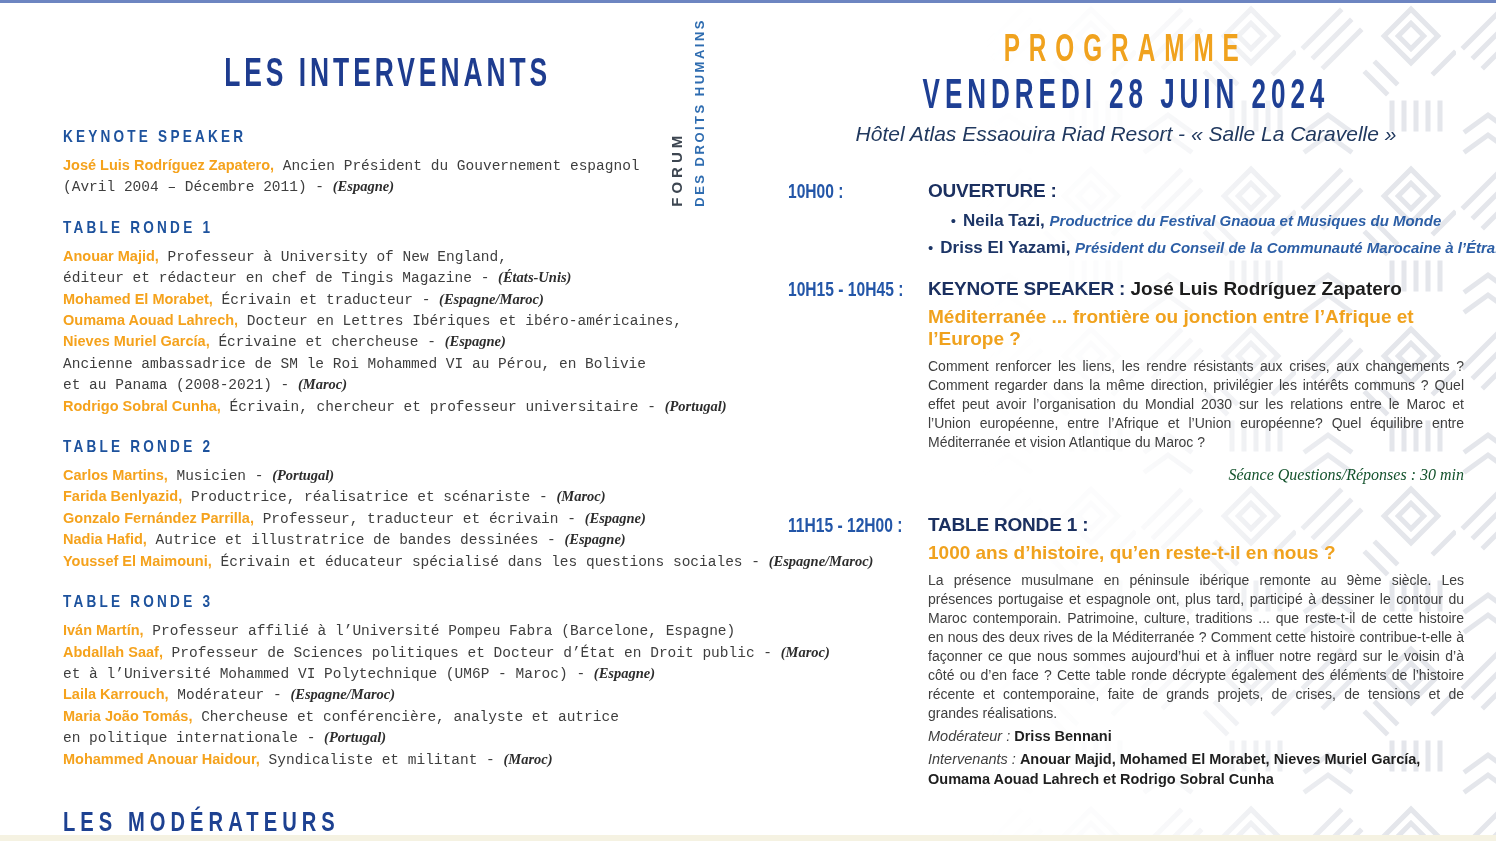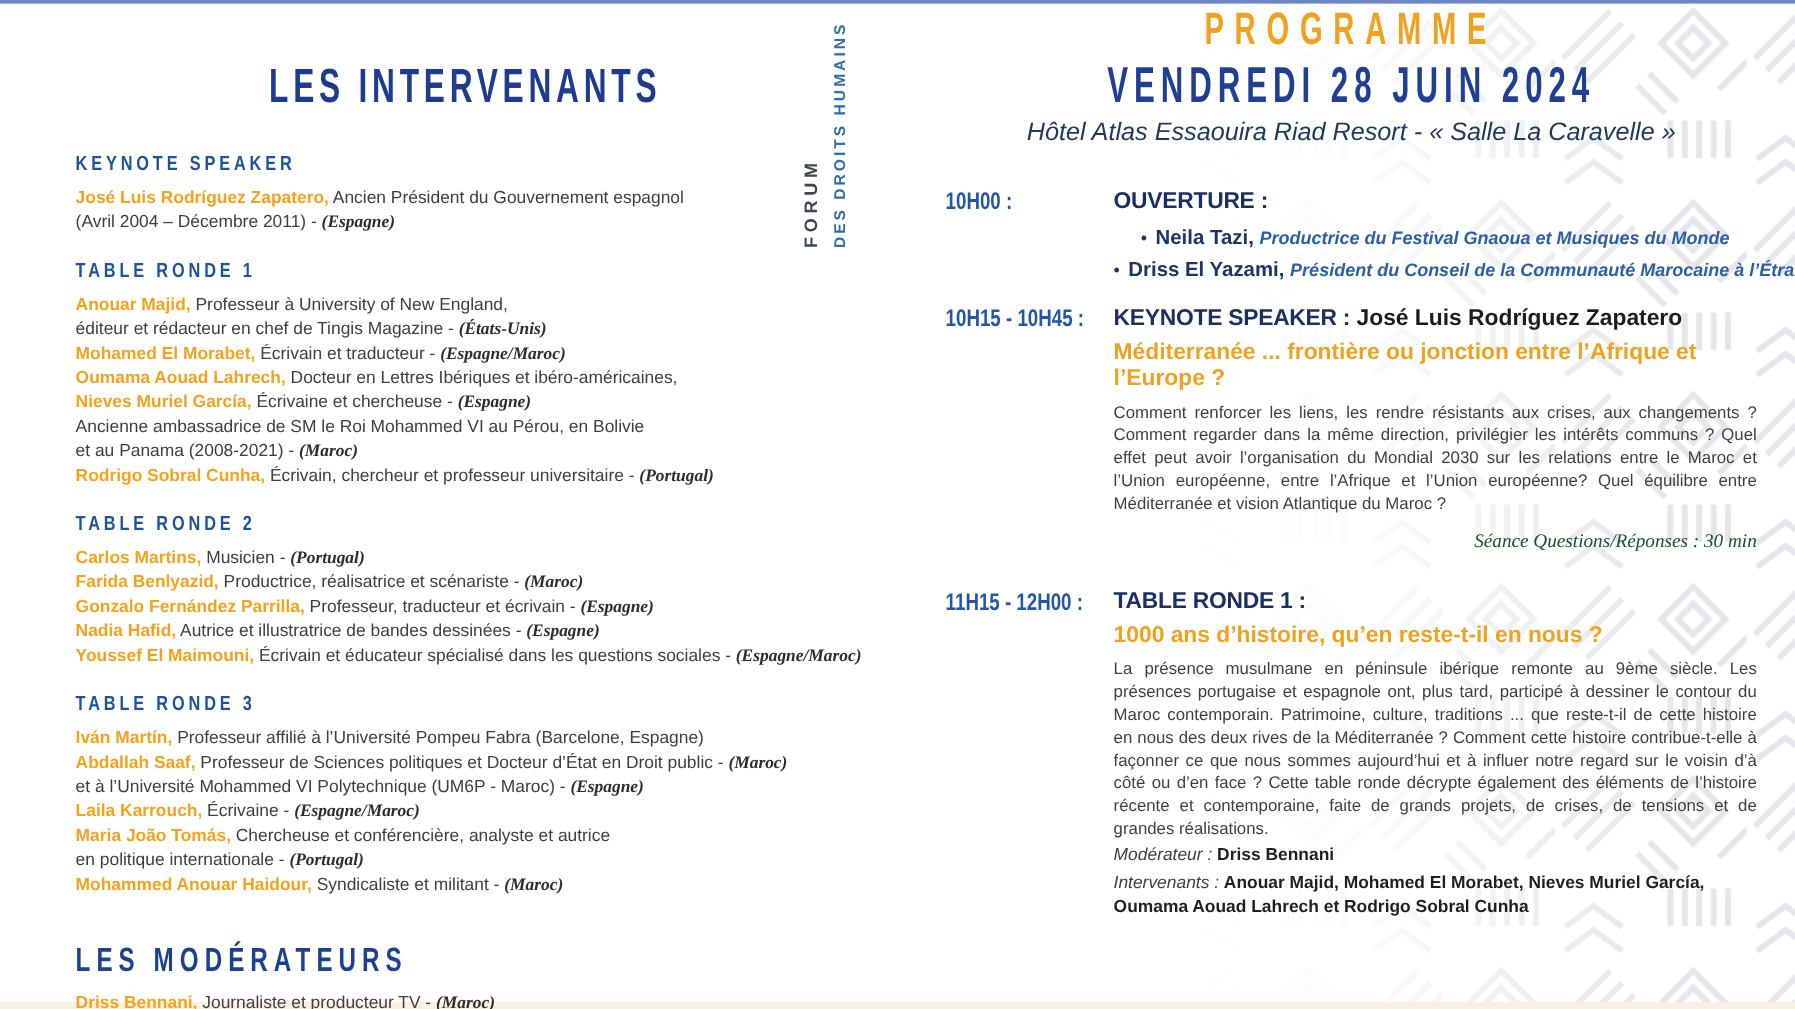--- a/index.html
+++ b/index.html
@@ -27,31 +27,31 @@
     transform:scaleX(0.8);transform-origin:0 50%;white-space:nowrap;
     margin:20px 0 8px 0;
   }
   .mod-heading{
     font-size:28px;font-weight:700;letter-spacing:7px;color:#1d4191;
     transform:scaleX(0.72);transform-origin:0 50%;white-space:nowrap;
     margin:36px 0 10px 0;
   }
   .entry-line{font-size:14.5px;line-height:20.4px;color:#3e3e3e;white-space:nowrap;}
   .seg-name{color:#f5a21c;font-weight:700;}
-  .seg-text{color:#3e3e3e;}
+  .seg-text{color:#3e3e3e;font-family:Liberation Mono, monospace;}
   .seg-country{font-family:"Liberation Serif","DejaVu Serif",serif;font-style:italic;font-weight:700;color:#2d2d2d;}
 
   
   .spine{position:absolute;left:668px;top:18px;display:flex;gap:7px;z-index:1;}
   .spine-text{writing-mode:vertical-rl;transform:rotate(180deg);font-weight:700;white-space:nowrap;}
   .spine-forum{font-size:15px;letter-spacing:4px;color:#3d4651;}
   .spine-droits{font-size:13px;letter-spacing:2.5px;color:#2e6cb0;}
 
   
-  .right-page{position:absolute;left:788px;top:4px;width:676px;z-index:1;}
+  .right-page{position:absolute;left:788px;top:27px;width:676px;z-index:1;}
   .rp-title{text-align:center;}
   .rp-title span{
     display:inline-block;font-size:38px;font-weight:700;letter-spacing:14px;
     color:#f0a21e;transform:scaleX(0.64);transform-origin:50% 50%;white-space:nowrap;
   }
   .rp-date{text-align:center;margin-top:0px;}
   .rp-date span{
     display:inline-block;font-size:42px;font-weight:700;letter-spacing:8px;
     color:#1e3f94;transform:scaleX(0.62);transform-origin:50% 50%;white-space:nowrap;
   }
@@ -146,21 +146,21 @@
         <div class="entry-line"><span class="seg-name">Farida Benlyazid,</span><span class="seg-text"> Productrice, réalisatrice et scénariste - </span><span class="seg-country">(Maroc)</span></div>
         <div class="entry-line"><span class="seg-name">Gonzalo Fernández Parrilla,</span><span class="seg-text"> Professeur, traducteur et écrivain - </span><span class="seg-country">(Espagne)</span></div>
         <div class="entry-line"><span class="seg-name">Nadia Hafid,</span><span class="seg-text"> Autrice et illustratrice de bandes dessinées - </span><span class="seg-country">(Espagne)</span></div>
         <div class="entry-line"><span class="seg-name">Youssef El Maimouni,</span><span class="seg-text"> Écrivain et éducateur spécialisé dans les questions sociales - </span><span class="seg-country">(Espagne/Maroc)</span></div>
       </div>
       <div class="speaker-section">
         <div class="sec-heading">TABLE RONDE 3</div>
         <div class="entry-line"><span class="seg-name">Iván Martín,</span><span class="seg-text"> Professeur affilié à l’Université Pompeu Fabra (Barcelone, Espagne)</span></div>
         <div class="entry-line"><span class="seg-name">Abdallah Saaf,</span><span class="seg-text"> Professeur de Sciences politiques et Docteur d’État en Droit public - </span><span class="seg-country">(Maroc)</span></div>
         <div class="entry-line"><span class="seg-text">et à l’Université Mohammed VI Polytechnique (UM6P - Maroc) - </span><span class="seg-country">(Espagne)</span></div>
-        <div class="entry-line"><span class="seg-name">Laila Karrouch,</span><span class="seg-text"> Écrivaine - </span><span class="seg-country">(Espagne/Maroc)</span></div>
+        <div class="entry-line"><span class="seg-name">Laila Karrouch,</span><span class="seg-text"> Modérateur - </span><span class="seg-country">(Espagne/Maroc)</span></div>
         <div class="entry-line"><span class="seg-name">Maria João Tomás,</span><span class="seg-text"> Chercheuse et conférencière, analyste et autrice</span></div>
         <div class="entry-line"><span class="seg-text">en politique internationale - </span><span class="seg-country">(Portugal)</span></div>
         <div class="entry-line"><span class="seg-name">Mohammed Anouar Haidour,</span><span class="seg-text"> Syndicaliste et militant - </span><span class="seg-country">(Maroc)</span></div>
       </div>
       <div class="speaker-section">
         <div class="mod-heading">LES MODÉRATEURS</div>
         <div class="entry-line"><span class="seg-name">Driss Bennani,</span><span class="seg-text"> Journaliste et producteur TV - </span><span class="seg-country">(Maroc)</span></div>
         <div class="entry-line"><span class="seg-name">El Arbi El Harti,</span><span class="seg-text"> Poète et dramaturge - </span><span class="seg-country">(Maroc)</span></div>
       </div>
     </div>

